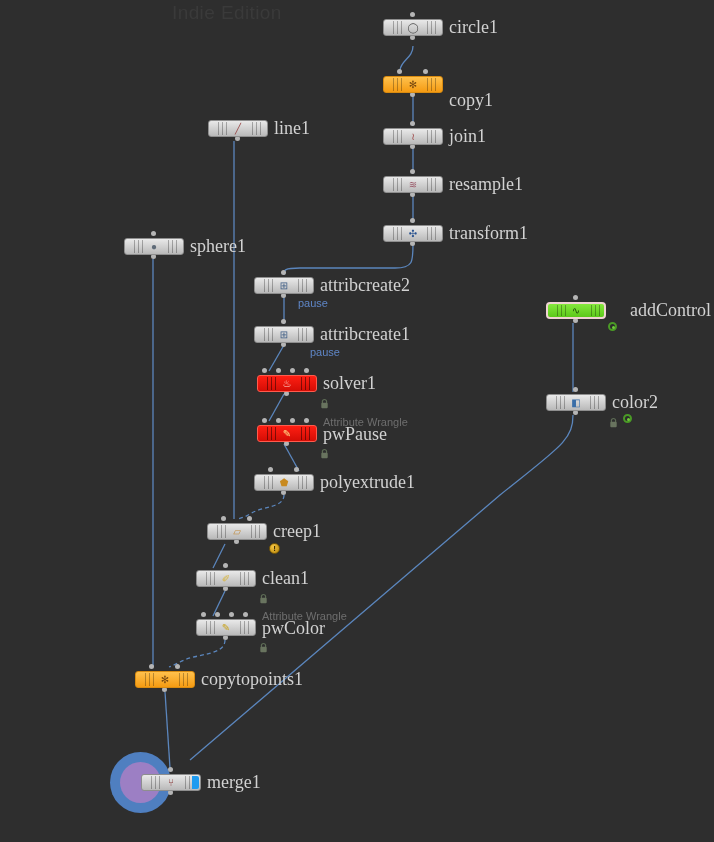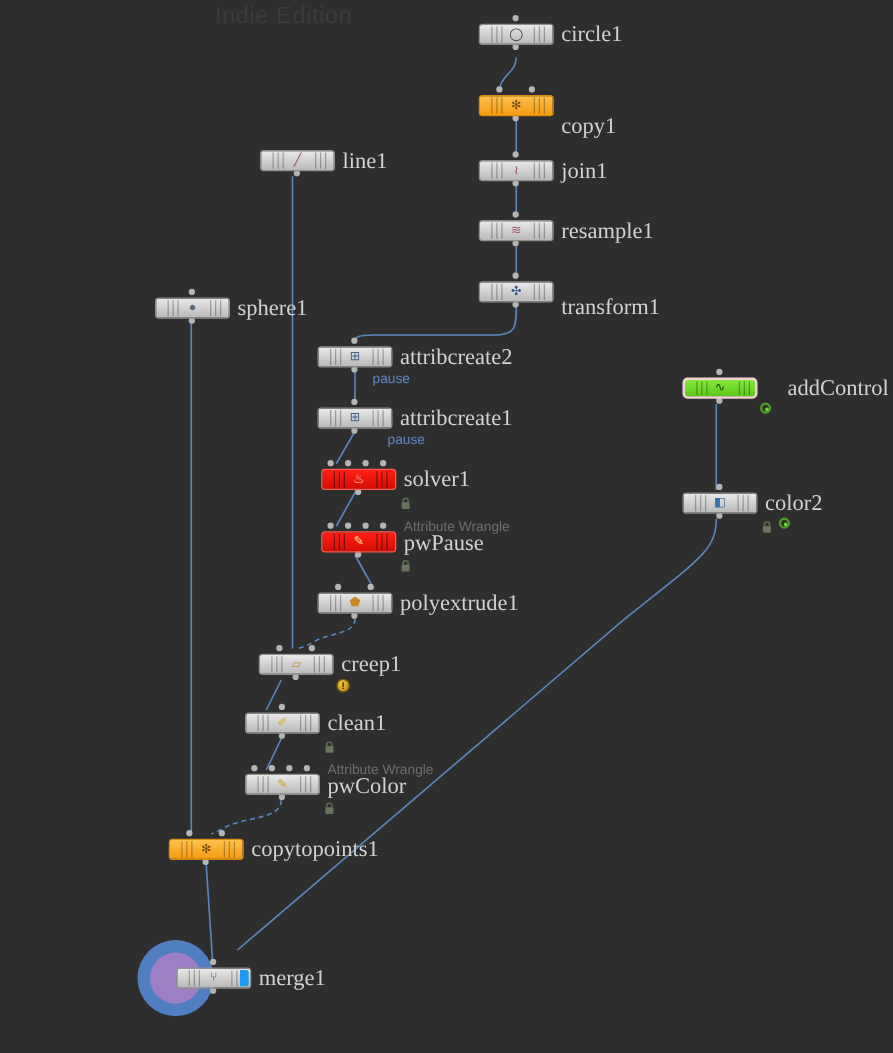--- a/index.html
+++ b/index.html
@@ -231,21 +231,21 @@
           <div class="ribs">
             <i class="r1"></i>
             <i class="r2"></i>
             <i class="r3"></i>
             <i class="r4"></i>
             <i class="r5"></i>
             <i class="r6"></i>
           </div>
           <span class="glyph" style="color: rgb(39, 81, 143);">✣</span>
         </div>
-        <div class="label" style="left: 66px; top: 14px;">transform1</div>
+        <div class="label" style="left: 66px; top: 2px;">transform1</div>
       </div>
       <div class="node" style="left: 208px; top: 120px;">
         <div class="dot small" style="left: 27px; top: 16px;"></div>
         <div class="body grey">
           <div class="ribs">
             <i class="r1"></i>
             <i class="r2"></i>
             <i class="r3"></i>
             <i class="r4"></i>
             <i class="r5"></i>

